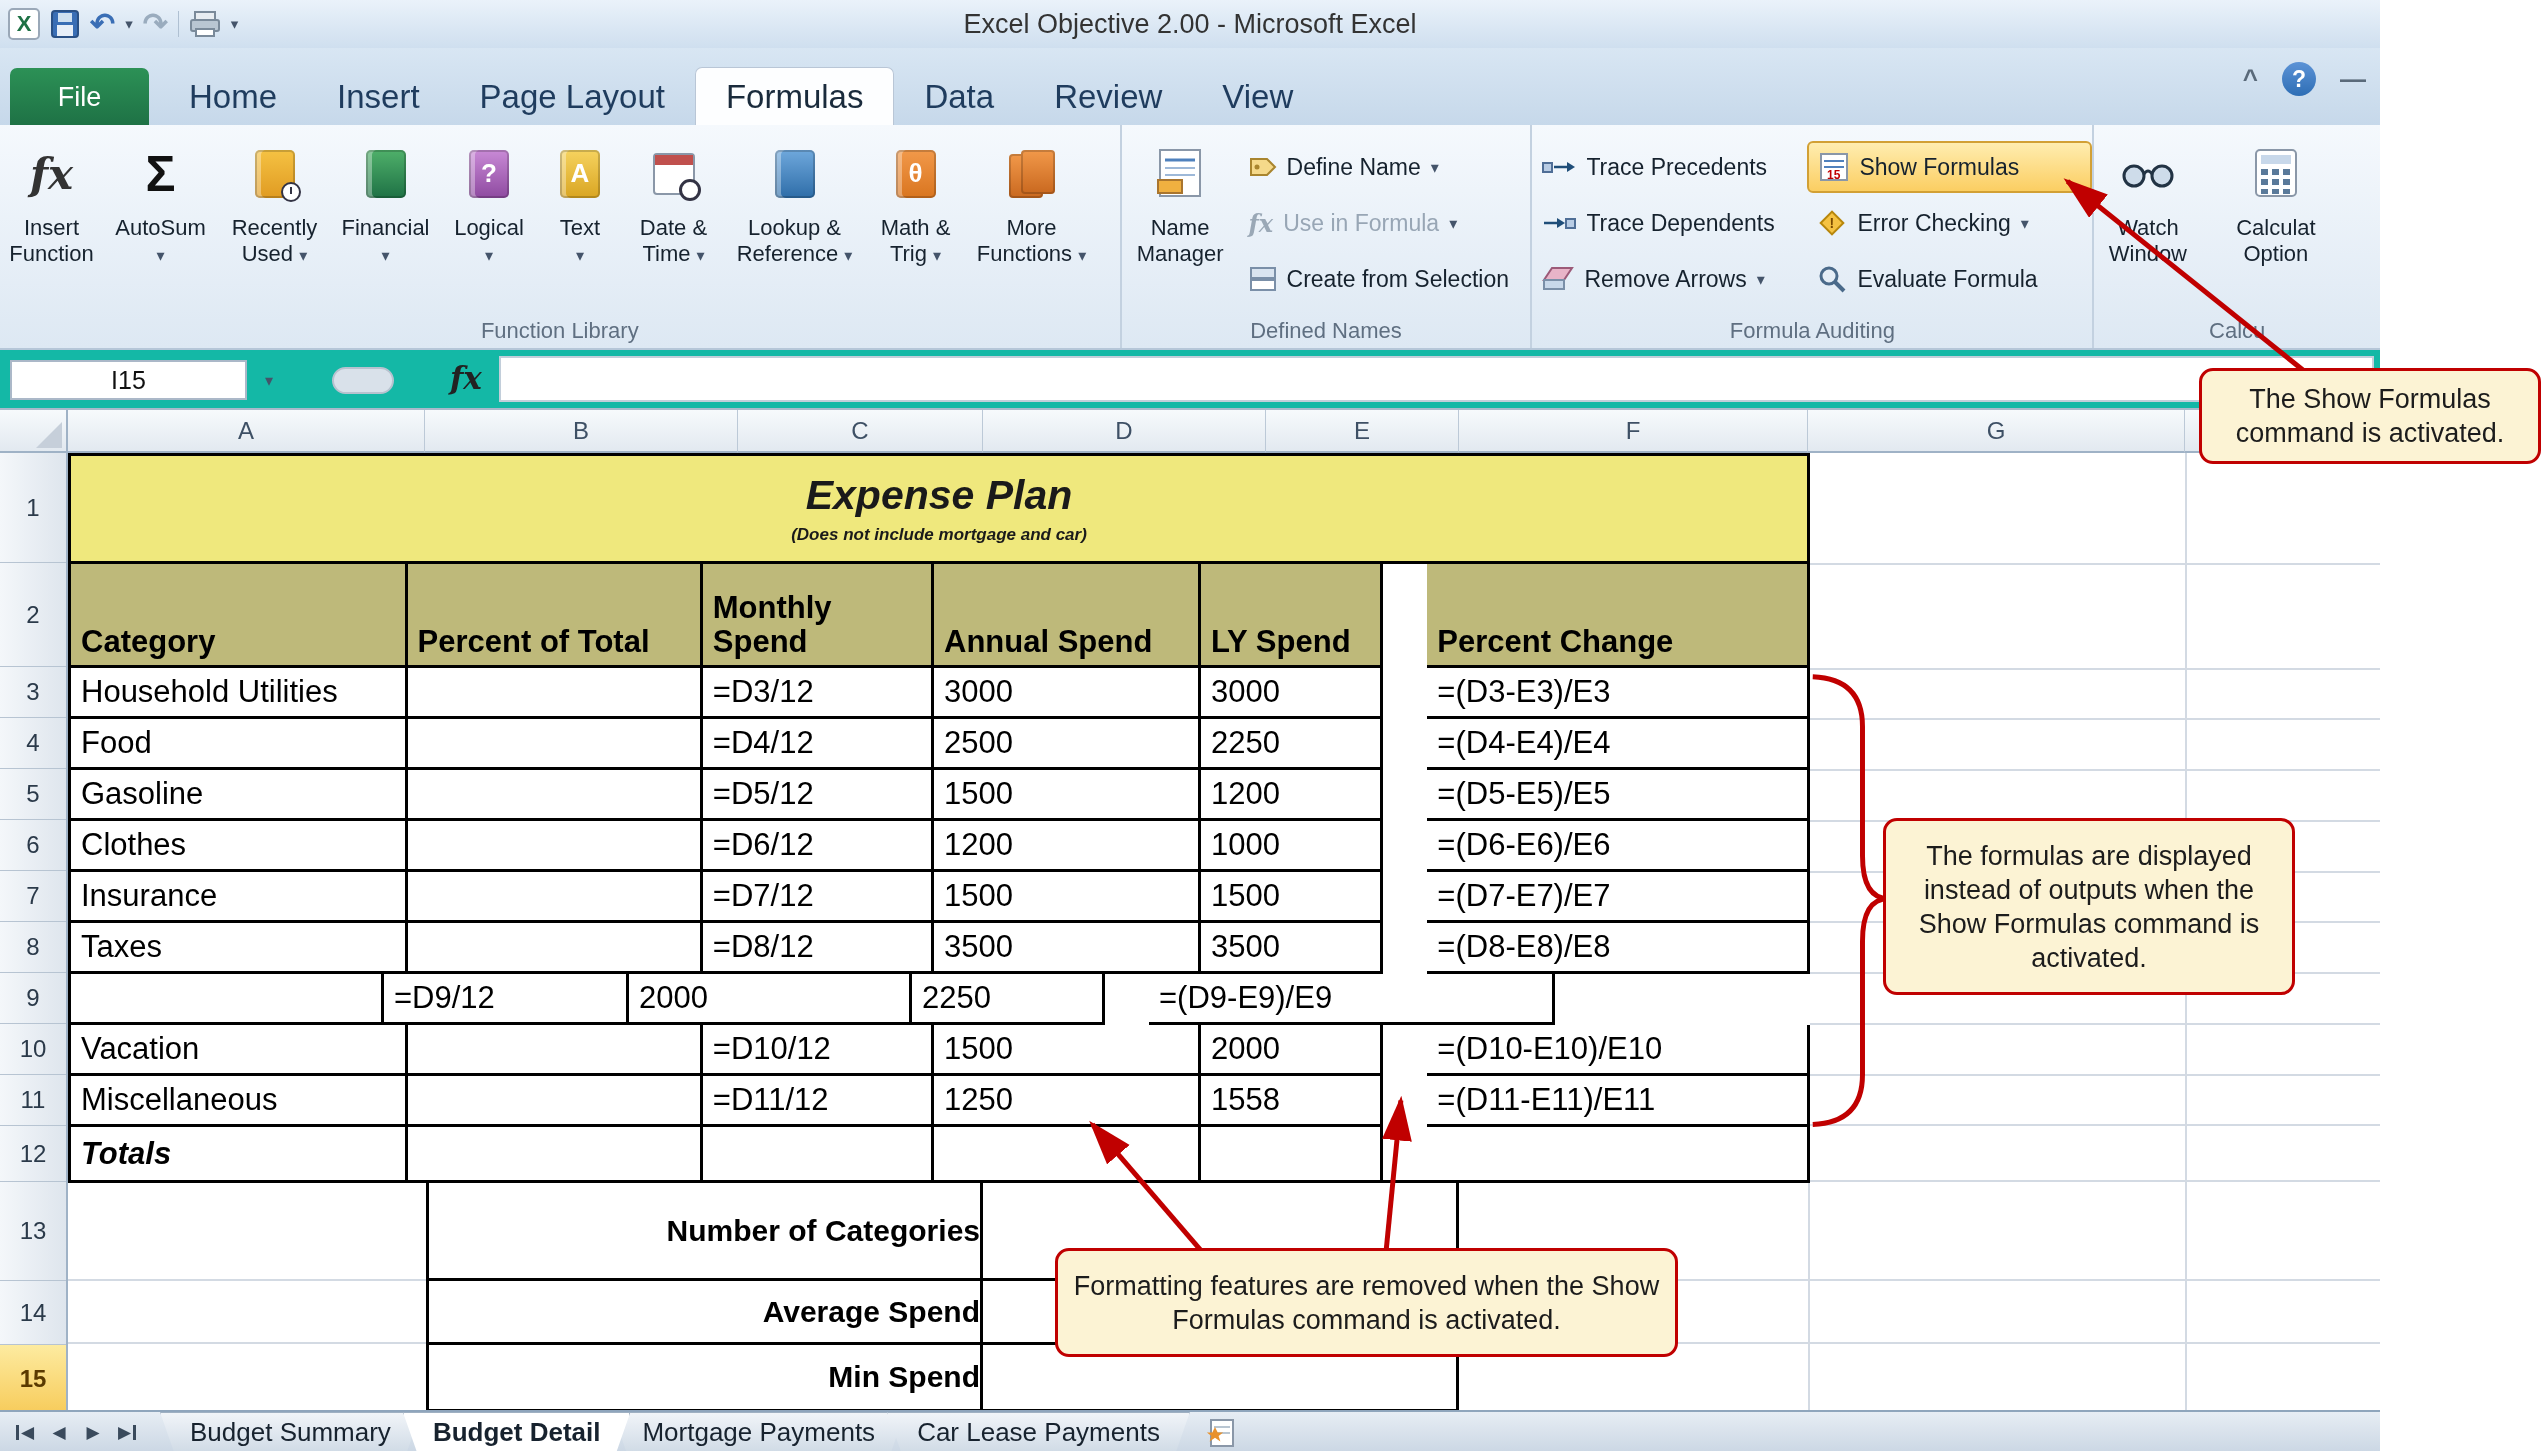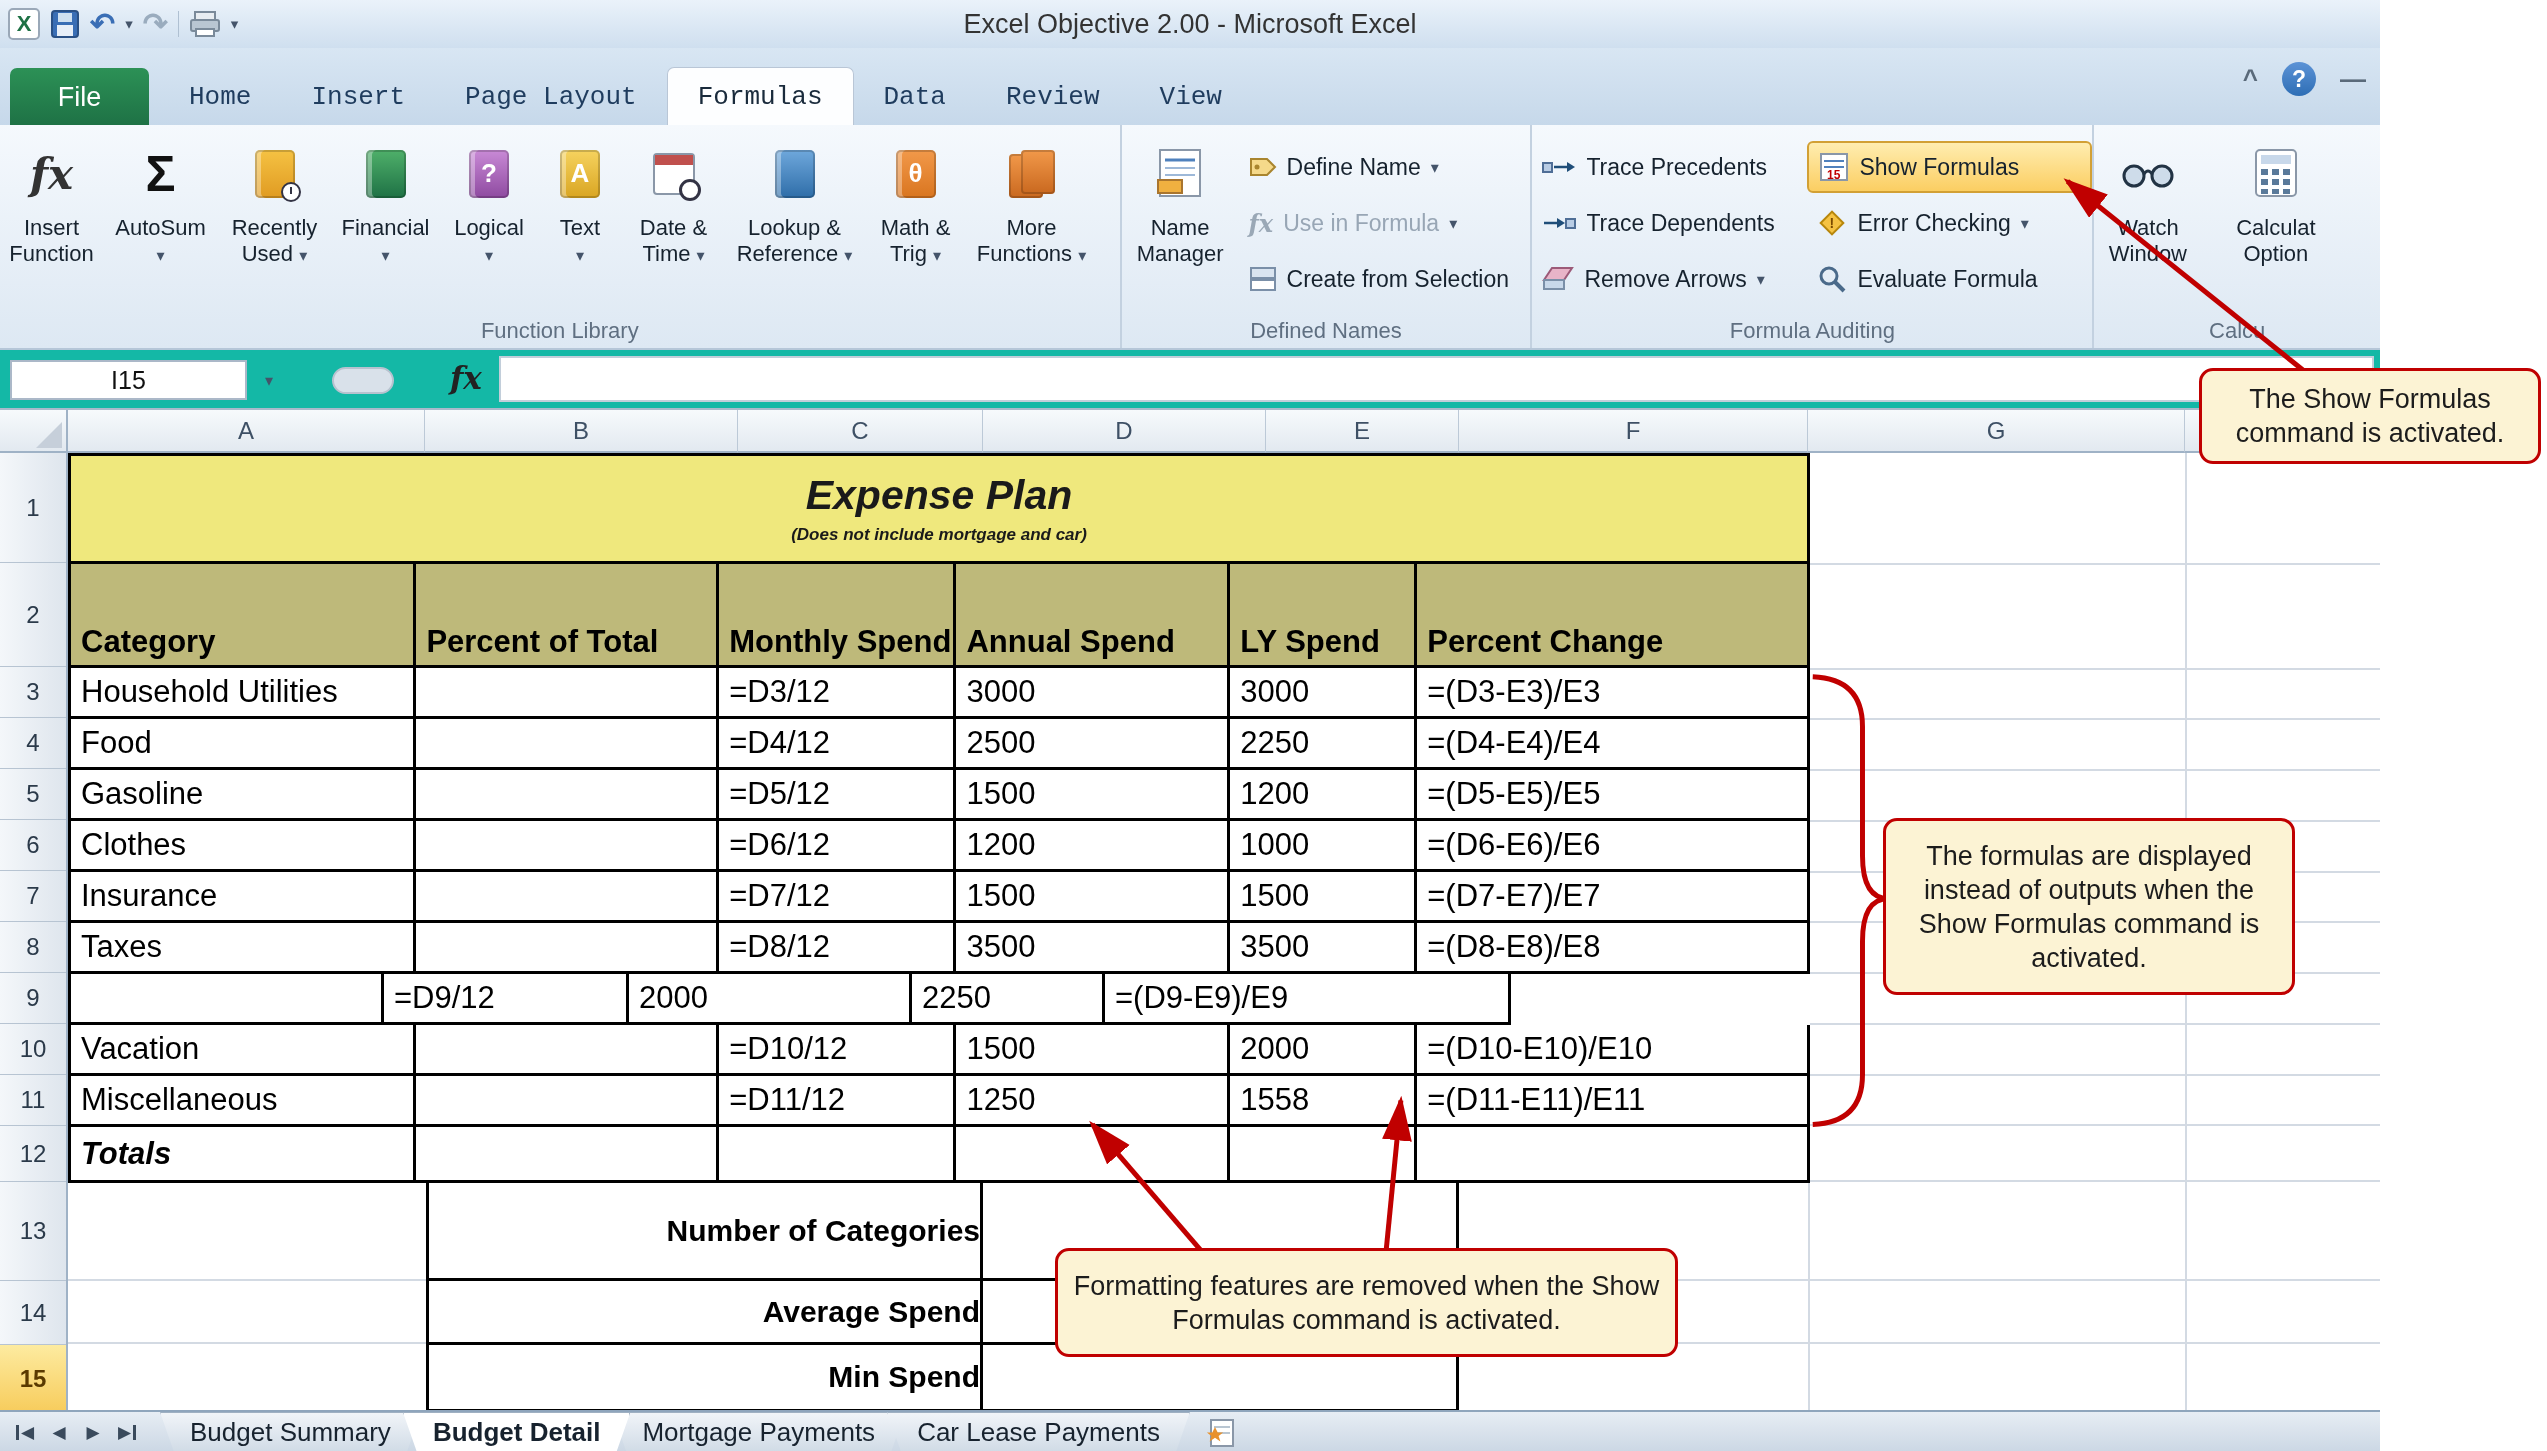--- a/index.html
+++ b/index.html
@@ -12,21 +12,21 @@
   .qat{position:absolute;left:8px;top:5px;display:flex;align-items:center;gap:10px;height:38px;}
   .xlogo{width:32px;height:32px;background:#fff;border:2px solid #9AA8B8;border-radius:5px;color:#1E7145;font-weight:bold;font-size:22px;display:flex;align-items:center;justify-content:center;box-sizing:border-box;}
   .uglyph{font-size:30px;line-height:30px;color:#3A6EB5;font-weight:bold;}
   .uglyph.dis{color:#9AACBE;}
   .crtsm{font-size:15px;color:#44546A;}
   .qsep{width:1px;height:26px;background:#AFC0D2;}
 
   
   .tabrow{position:absolute;left:0;top:48px;width:2380px;height:78px;background:linear-gradient(#D8E6F3,#C6D8EA);display:flex;align-items:flex-end;padding-left:10px;box-sizing:border-box;}
   .filetab{height:58px;width:139px;background:linear-gradient(#2C9156,#1E7145);border-radius:7px 7px 0 0;display:flex;align-items:center;justify-content:center;color:#fff;font-size:27px;margin-right:10px;}
-  .rtab{height:58px;padding:0 30px;display:flex;align-items:center;font-size:26px;color:#1F3C5E;font-family:Liberation Mono, monospace;}
+  .rtab{height:58px;padding:0 30px;display:flex;align-items:center;font-size:33px;color:#1F3C5E;}
   .rtab.active{background:#FDFEFF;border:1px solid #B9C6D6;border-bottom:none;border-radius:7px 7px 0 0;color:#1A2B3C;}
   .trright{position:absolute;right:14px;top:14px;display:flex;align-items:center;gap:24px;}
   .collapseic{font-size:26px;font-weight:bold;color:#5A6A7A;}
   .helpic{width:34px;height:34px;border-radius:50%;background:linear-gradient(#5C93D6,#2E6EB5);color:#fff;font-weight:bold;font-size:23px;display:flex;align-items:center;justify-content:center;}
   .minic{font-size:26px;color:#5A6A7A;font-weight:bold;}
 
   
   .ribbon{position:absolute;left:0;top:125px;width:2380px;height:225px;background:linear-gradient(#F5F9FD,#DDE8F3);border-bottom:2px solid #B5C6D8;display:flex;box-sizing:border-box;}
   .rgroup{position:relative;height:100%;border-right:2px solid #C3D1E0;box-sizing:border-box;}
   .g-fl{width:1174px;}
@@ -82,21 +82,21 @@
   .rnum{display:flex;align-items:center;justify-content:center;font-size:24px;color:#2B3A4A;border-bottom:1px solid #B7C4D2;box-sizing:border-box;}
   .rnum.hlrow{background:linear-gradient(#FDEBA0,#F7CC5C);font-weight:bold;color:#5A3A00;}
 
   
   .gl{position:absolute;background:#D3DAE3;z-index:2;}
 
   
   .maintable{position:absolute;left:68px;top:453px;width:1742px;border-left:3px solid #000;border-top:3px solid #000;box-sizing:border-box;z-index:5;background:#fff;}
   .trow{display:flex;}
   .td{border-right:3px solid #000;border-bottom:3px solid #000;box-sizing:border-box;display:flex;align-items:center;padding-left:10px;font-size:31px;color:#000;background:#fff;overflow:hidden;white-space:nowrap;}
-  .td.a{width:357px;}.td.b{width:313px;}.td.c{width:245px;}.td.d{width:283px;}.td.e{width:193px;}.td.f{width:406px;}
+  .td.a{width:357px;}.td.b{width:313px;}.td.c{width:245px;}.td.d{width:283px;}.td.e{width:193px;}.td.f{width:406px;margin-left:44px;}
   .r1cell{width:1740px;height:108px;border-right:3px solid #000;border-bottom:3px solid #000;box-sizing:border-box;background:#EFE87D;display:flex;flex-direction:column;align-items:center;justify-content:center;}
   .r1t{font-size:41px;font-weight:bold;font-style:italic;color:#1A1A1A;}
   .r1s{font-size:17px;font-weight:bold;font-style:italic;color:#1A1A1A;margin-top:6px;}
   .hd .td{background:#BEB97A;font-weight:bold;align-items:flex-end;padding-bottom:6px;line-height:34px;white-space:normal;}
   .totals{font-weight:bold;font-style:italic;}
 
   
   .stats{position:absolute;left:426px;top:1180px;width:1033px;border:3px solid #000;box-sizing:border-box;background:#fff;z-index:5;}
   .srow{display:flex;border-bottom:3px solid #000;}
   .srow.last{border-bottom:none;}

